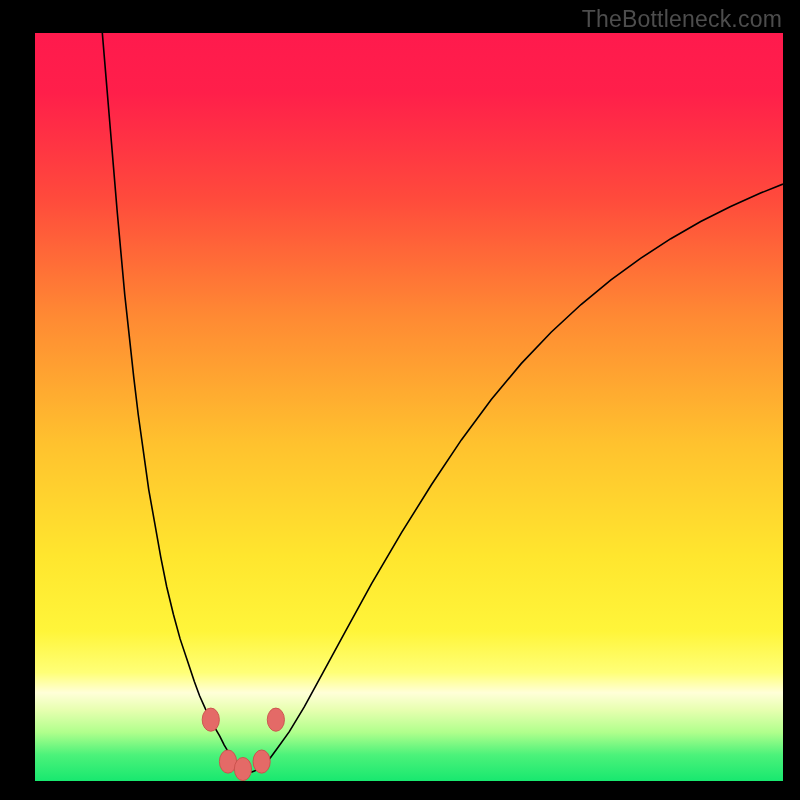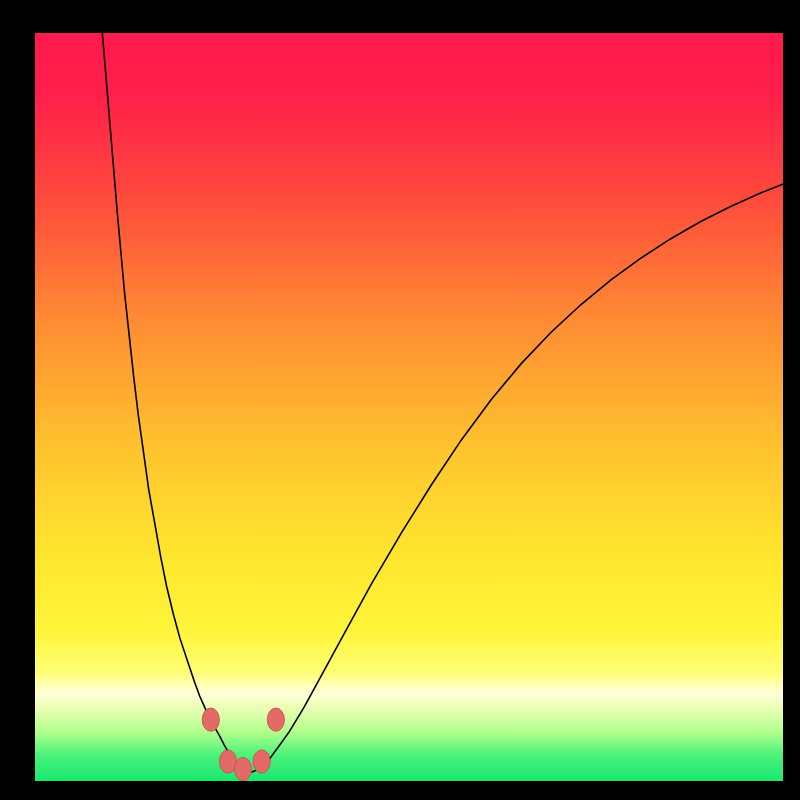--- a/index.html
+++ b/index.html
@@ -50,20 +50,21 @@
     top: 0;
     width: 100%;
     height: 100%;
   }
 </style>
 </head>
 <body>
 
 <div class="frame">
 
+  <div class="watermark">TheBottleneck.com</div>
 
   <div class="plot">
 
     <svg class="gradient" viewBox="0 0 100 100" preserveAspectRatio="none">
       <defs>
         <linearGradient id="bg" x1="0" y1="0" x2="0" y2="1">
             <stop offset="0%" stop-color="#ff1a4d"></stop>
             <stop offset="8%" stop-color="#ff1f4a"></stop>
             <stop offset="22%" stop-color="#ff4a3c"></stop>
             <stop offset="38%" stop-color="#ff8a33"></stop>

